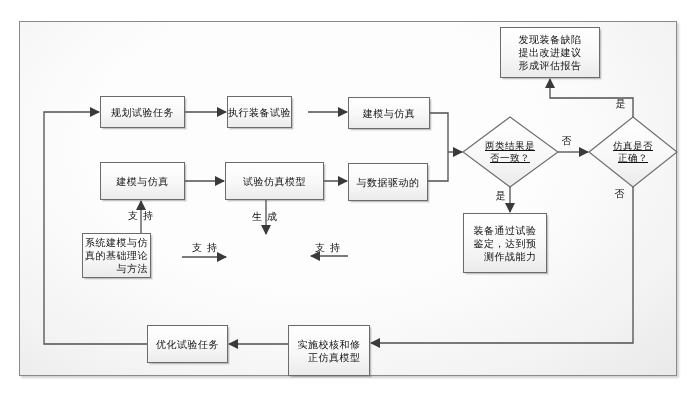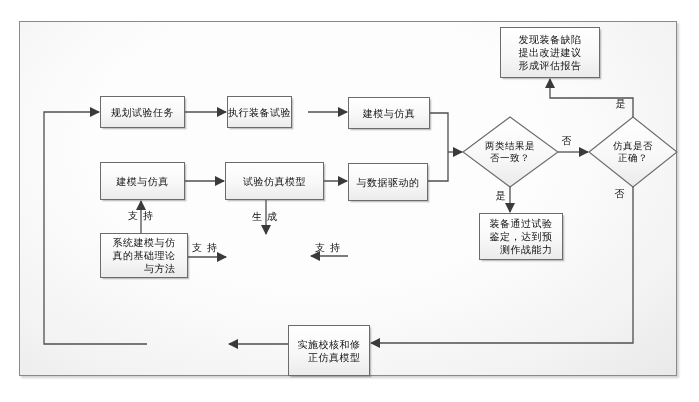--- a/index.html
+++ b/index.html
@@ -21,21 +21,21 @@
     border:1px solid #6b6b6b;
     background:linear-gradient(180deg,#ffffff 0%,#f8f8f8 55%,#ebebeb 100%);
     box-shadow:1.5px 1.5px 1.5px rgba(90,90,90,0.35);
     display:flex;align-items:center;justify-content:center;text-align:right;
     font-size:10px;line-height:13px;color:#111;letter-spacing:0.5px;
     white-space:pre-line;
   }
   .dlabel{
     position:absolute;z-index:4;transform:translate(-50%,-50%);
     text-align:center;font-size:9.5px;line-height:12px;color:#111;
-    letter-spacing:0.5px;white-space:pre-line;background:transparent;
+    letter-spacing:0.5px;white-space:pre-line;background:transparent;text-decoration:underline;
   }
   .elabel{
     position:absolute;z-index:4;transform:translate(-50%,-50%);
     font-size:10px;color:#111;white-space:pre;letter-spacing:1px;
   }
 </style>
 </head>
 <body>
 
 <div class="stage">
@@ -101,30 +101,31 @@
   <div class="node" style="left:100px;top:162px;width:85px;height:38px">建模与仿真</div>
 
   <div class="node" style="left:225px;top:162px;width:99px;height:38px">试验仿真模型</div>
 
   <div class="node" style="left:348px;top:163px;width:80px;height:38px">与数据驱动的</div>
 
   <div class="node" style="left:500px;top:27px;width:100px;height:51px">发现装备缺陷
 提出改进建议
 形成评估报告</div>
 
-  <div class="node" style="left:479px;top:213px;width:84px;height:47px">装备通过试验
+  <div class="node" style="left:463px;top:213px;width:84px;height:60px">装备通过试验
 鉴定，达到预
 测作战能力</div>
 
-  <div class="node" style="left:100px;top:233px;width:88px;height:45px">系统建模与仿
+  <div class="node" style="left:82px;top:233px;width:69px;height:45px">系统建模与仿
 真的基础理论
 与方法</div>
 
 
 
+  <div class="node" style="left:147px;top:325px;width:81px;height:38px">优化试验任务</div>
 
   <div class="node" style="left:288px;top:325px;width:82px;height:51px">实施校核和修
 正仿真模型</div>
 
   <div class="dlabel" style="left:510px;top:152px">两类结果是
 否一致？</div>
 
   <div class="dlabel" style="left:633px;top:152px">仿真是否
 正确？</div>
 

